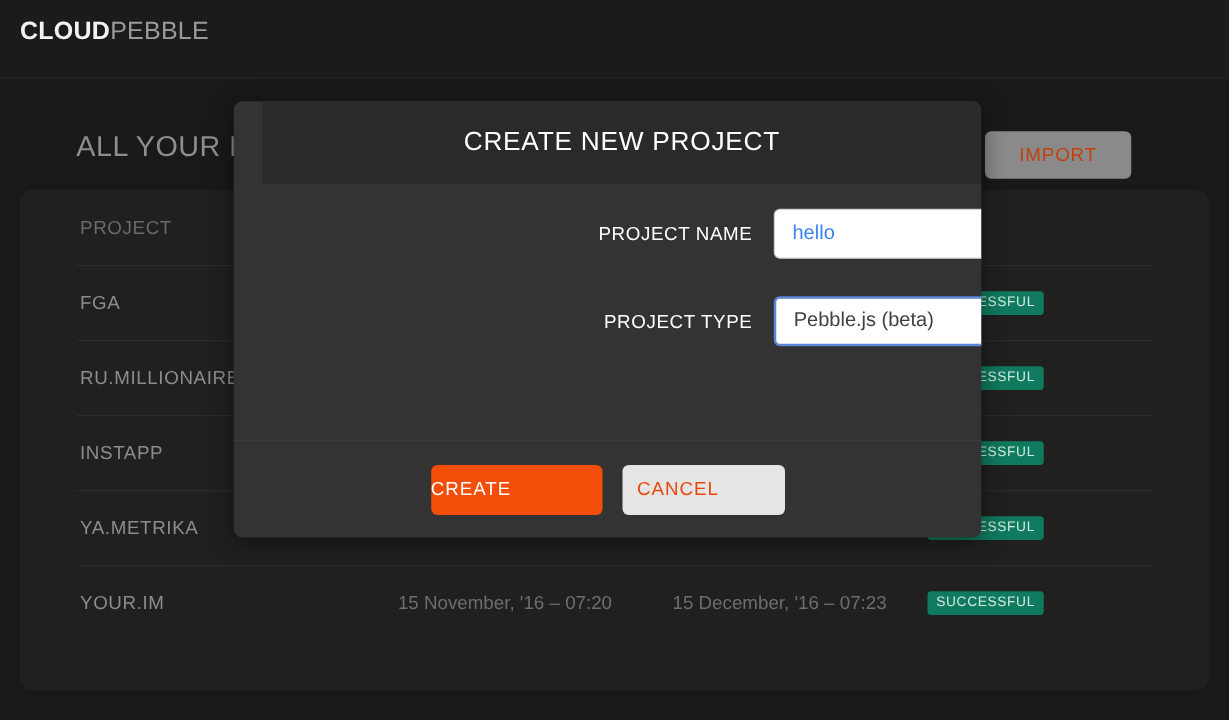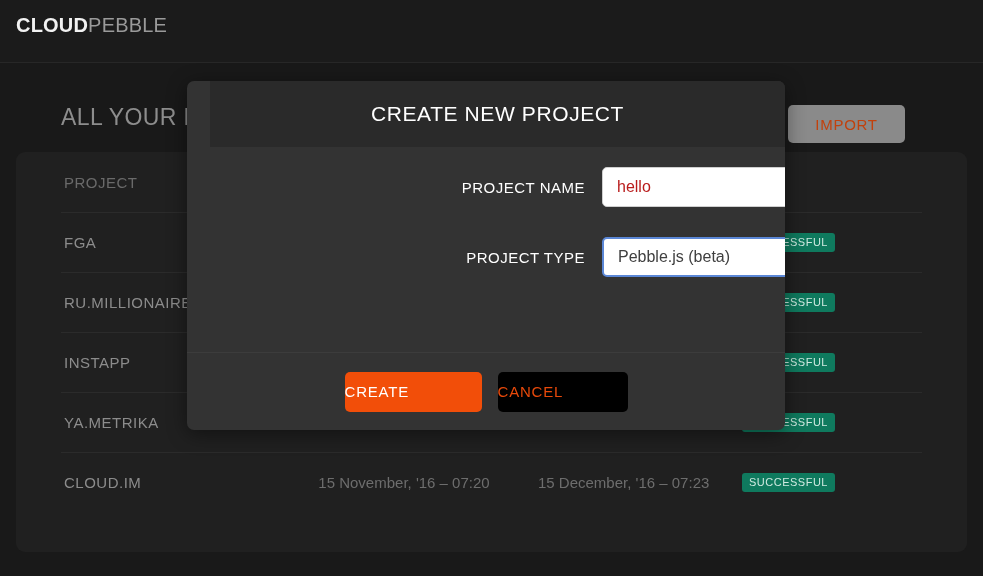--- a/index.html
+++ b/index.html
@@ -75,58 +75,58 @@
     box-shadow: 0 4px 20px rgba(0,0,0,.45);
     overflow: hidden;
   }
   .modal-header {
     height: 66px; background: #2a2a2a;
     display: flex; align-items: center; justify-content: center; margin-left: 23px;
   }
   .modal-title {
     color: #ffffff; font-size: 21px; letter-spacing: .6px;
   }
-  .modal-body { position: relative; height: 205px; }
+  .modal-body { position: relative; height: 205px; margin-left: 17px; }
   .modal-footer {
     position: relative; height: 78px;
     border-top: 1px solid #3c3c3c;
     display: flex; align-items: center; justify-content: center; gap: 16px;
   }
 
   .frow { position: absolute; left: 0; width: 598px; display: flex; align-items: center; }
   #frow0 { top: 40px; }
   #frow1 { top: 110px; }
 
   .flabel {
     position: absolute; left: 28px; width: 370px; text-align: right;
     color: #ffffff; font-size: 15px; letter-spacing: .5px;
   }
   .finput {
     position: absolute; left: 415px; width: 326px; height: 40px;
     background: #ffffff; border: 1px solid #cfcfcf; border-radius: 5px;
-    color: #b91c1c; font-size: 16px; padding: 0 14px;
+    color: #3b82f6; font-size: 16px; padding: 0 14px;
     display: flex; align-items: center;
     font-family: "Liberation Sans", sans-serif;
   }
   .fselect {
     position: absolute; left: 415px; width: 326px; height: 40px;
     background: #ffffff; border: 2px solid #5b87d6; border-radius: 5px;
     color: #404040; font-size: 16px; padding: 0 14px;
     display: flex; align-items: center;
     font-family: "Liberation Sans", sans-serif;
   }
 
   .btn {
     height: 40px; border-radius: 5px; border: none;
     font-size: 15px; letter-spacing: .8px;
     display: flex; align-items: center; 
     font-family: "Liberation Sans", sans-serif;
   }
   .btn-create { width: 137px; background: #f24e09; color: #ffffff; }
-  .btn-cancel { width: 130px; background: #000000; color: #e8490a; }
+  .btn-cancel { width: 130px; background: #e5e5e5; color: #e8490a; padding-left: 12px; }
 </style>
 </head>
 <body>
 
 <div id="root">
 
   <div class="navbar">
     <div class="brand">
       <span class="b1">CLOUD</span><span class="b2">PEBBLE</span>
     </div>
@@ -181,21 +181,21 @@
 
         <div class="trow" style="top:240px">
           <span class="c-name">YA.METRIKA</span>
           <span class="c-a">20 December, '16 – 06:40</span>
           <span class="c-b">20 December, '16 – 06:44</span>
           <span class="badge">SUCCESSFUL</span>
         </div>
         <div class="sep" style="top:300px"></div>
 
         <div class="trow" style="top:300px">
-          <span class="c-name">CLOUD.IM</span>
+          <span class="c-name">YOUR.IM</span>
           <span class="c-a">15 November, '16 – 07:20</span>
           <span class="c-b">15 December, '16 – 07:23</span>
           <span class="badge">SUCCESSFUL</span>
         </div>
 
       </div>
     </div>
   </div>
 
   <div class="modal">

